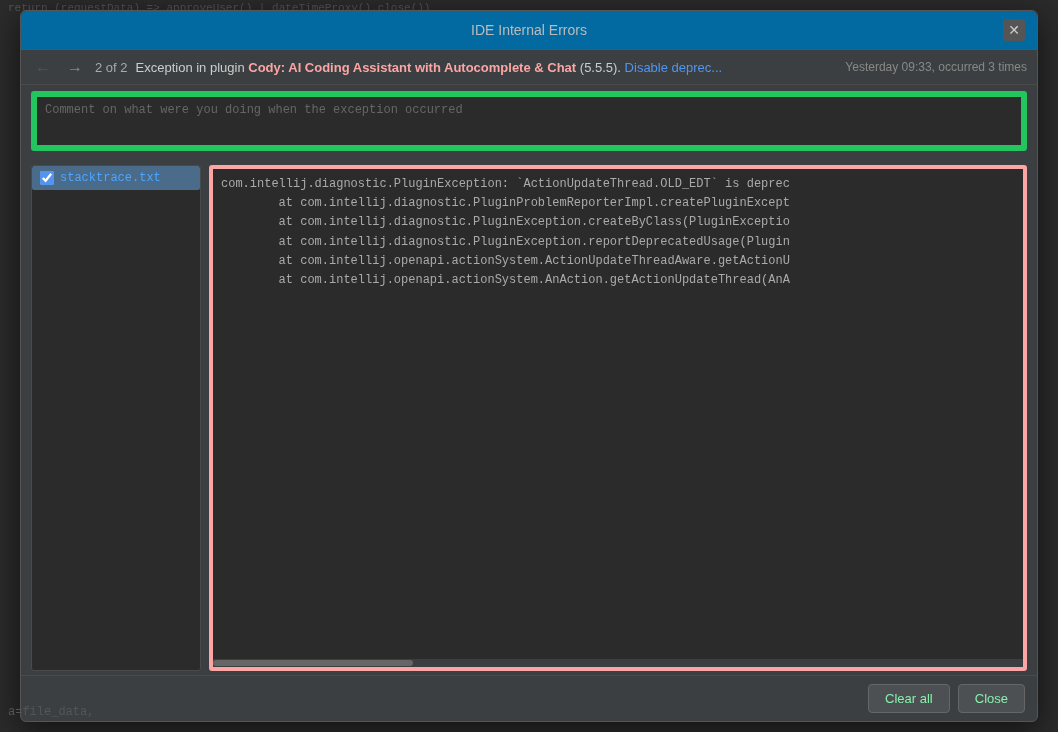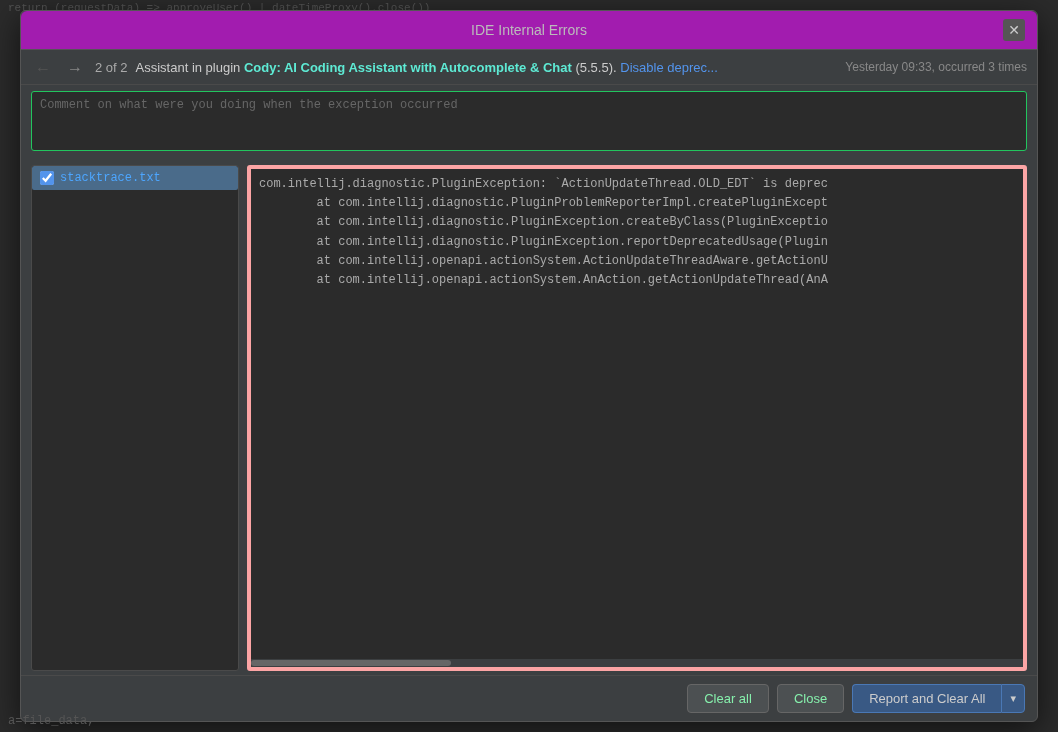--- a/index.html
+++ b/index.html
@@ -17,21 +17,21 @@
       position: relative;
       width: 1058px;
       height: 732px;
       background: #2b2b2b;
       overflow: hidden;
     }
 
     
     .bg-code {
       position: absolute;
-      bottom: 0;
+      bottom: 9px;
       left: 0;
       font-family: 'Courier New', monospace;
       font-size: 12px;
       color: #555;
       padding: 4px 8px;
       white-space: nowrap;
     }
 
     .dialog {
       position: absolute;
@@ -41,21 +41,21 @@
       bottom: 10px;
       background: #3c3f41;
       border: 1px solid #555;
       border-radius: 6px;
       display: flex;
       flex-direction: column;
       box-shadow: 0 8px 32px rgba(0,0,0,0.6);
     }
 
     .dialog-titlebar {
-      background: #a21caf;
+      background: #0369a1;
       border-bottom: 1px solid #555;
       padding: 8px 12px;
       display: flex;
       align-items: center;
       justify-content: space-between;
       border-radius: 6px 6px 0 0;
       flex-shrink: 0;
     }
 
     .dialog-title {
@@ -107,21 +107,21 @@
       margin-right: 0;
     }
 
     .error-info {
       flex: 1;
       font-size: 13px;
       color: #ccc;
     }
     .error-info .plugin-name {
       font-weight: bold;
-      color: #5eead4;
+      color: #fca5a5;
     }
     .error-info .disable-link {
       color: #5394ec;
       text-decoration: none;
       cursor: pointer;
     }
 
     .error-timestamp {
       font-size: 12px;
       color: #888;
@@ -130,41 +130,41 @@
     }
 
     .comment-area {
       padding: 6px 10px;
       flex-shrink: 0;
     }
     .comment-textarea {
       width: 100%;
       height: 60px;
       background: #2b2b2b;
-      border: 1px solid #22c55e;
+      border: 6px solid #22c55e;
       border-radius: 3px;
       color: #777;
       font-family: 'Courier New', monospace;
       font-size: 12px;
       padding: 6px 8px;
       resize: none;
       outline: none;
     }
     .comment-textarea::placeholder { color: #666; }
 
     .content-area {
       display: flex;
       flex: 1;
       overflow: hidden;
       padding: 4px 10px;
       gap: 8px;
     }
 
     .file-list {
-      width: 208px;
+      width: 170px;
       flex-shrink: 0;
       background: #2b2b2b;
       border: 1px solid #4a4a4a;
       border-radius: 3px;
       overflow: auto;
     }
 
     .file-item {
       display: flex;
       align-items: center;
@@ -305,21 +305,21 @@
       <div style="width:22px;"></div>
       <span class="dialog-title">IDE Internal Errors</span>
       <button class="close-btn">✕</button>
     </div>
 
     <div class="nav-bar">
       <button class="nav-arrow disabled">←</button>
       <button class="nav-arrow">→</button>
       <span class="nav-count">2 of 2</span>
       <span class="error-info">
-        <span>Assistant in plugin </span><span class="plugin-name">Cody: AI Coding Assistant with Autocomplete &amp; Chat</span>
+        <span>Exception in plugin </span><span class="plugin-name">Cody: AI Coding Assistant with Autocomplete &amp; Chat</span>
         <span>(5.5.5).</span>
         <a class="disable-link">Disable deprec...</a>
       </span>
       <span class="error-timestamp">Yesterday 09:33, occurred 3 times</span>
     </div>
 
     <div class="comment-area">
       <textarea class="comment-textarea" placeholder="Comment on what were you doing when the exception occurred" style=""></textarea>
     </div>
 
@@ -342,22 +342,18 @@
         <div class="h-scrollbar-track">
           <div class="h-scrollbar-thumb"></div>
         </div>
       </div>
 
     </div>
 
     <div class="dialog-footer">
       <button class="btn btn-secondary">Clear all</button>
       <button class="btn btn-secondary">Close</button>
-      <div class="btn-primary-group">
-        <button class="btn-primary-main">Report and Clear All</button>
-        <button class="btn-primary-dropdown">▾</button>
-      </div>
     </div>
 
   </div>
 
   <div class="bg-code">a=file_data,</div>
 </div>
 
 </body></html>

